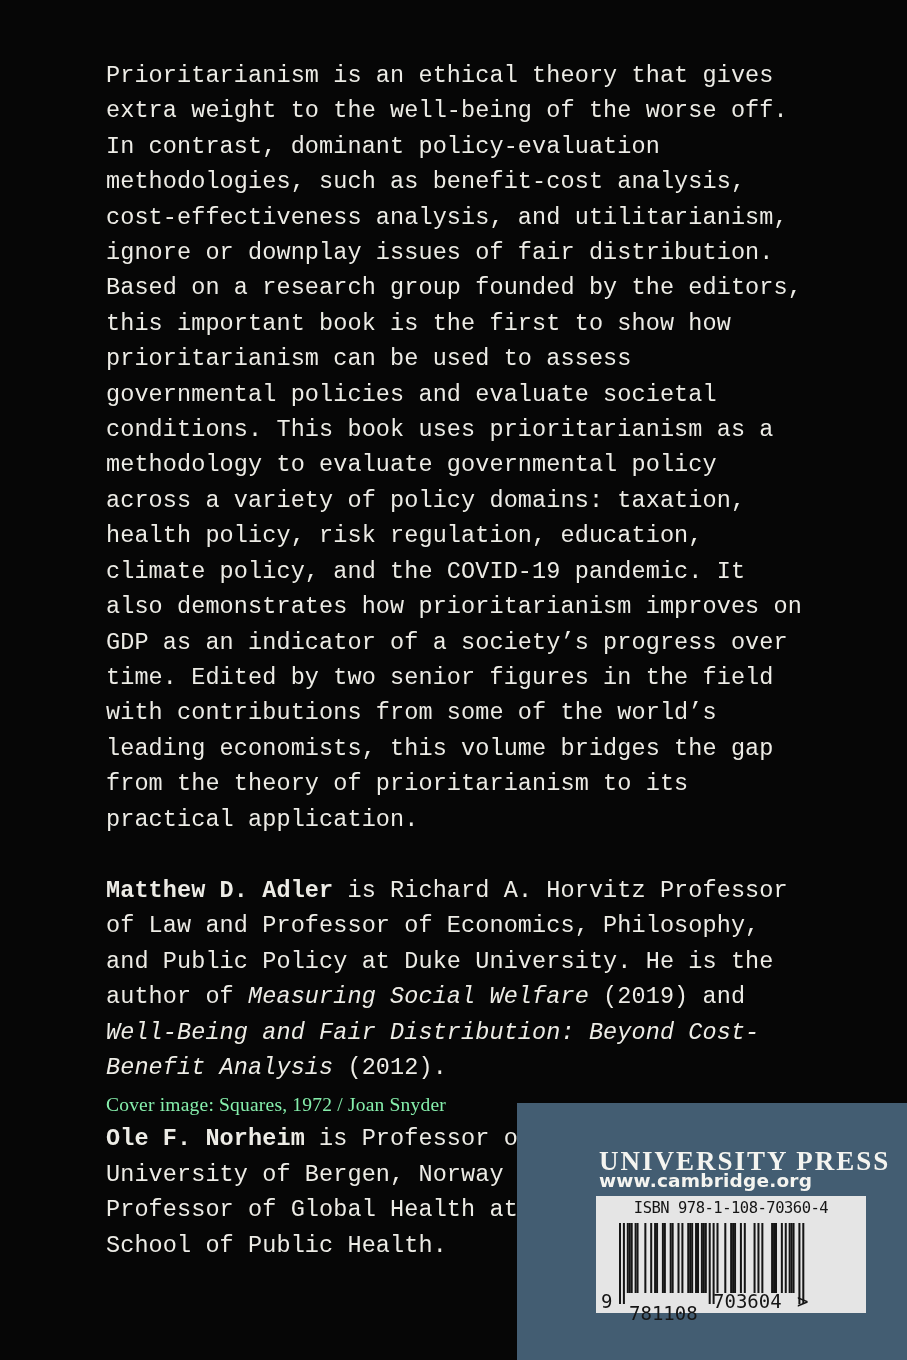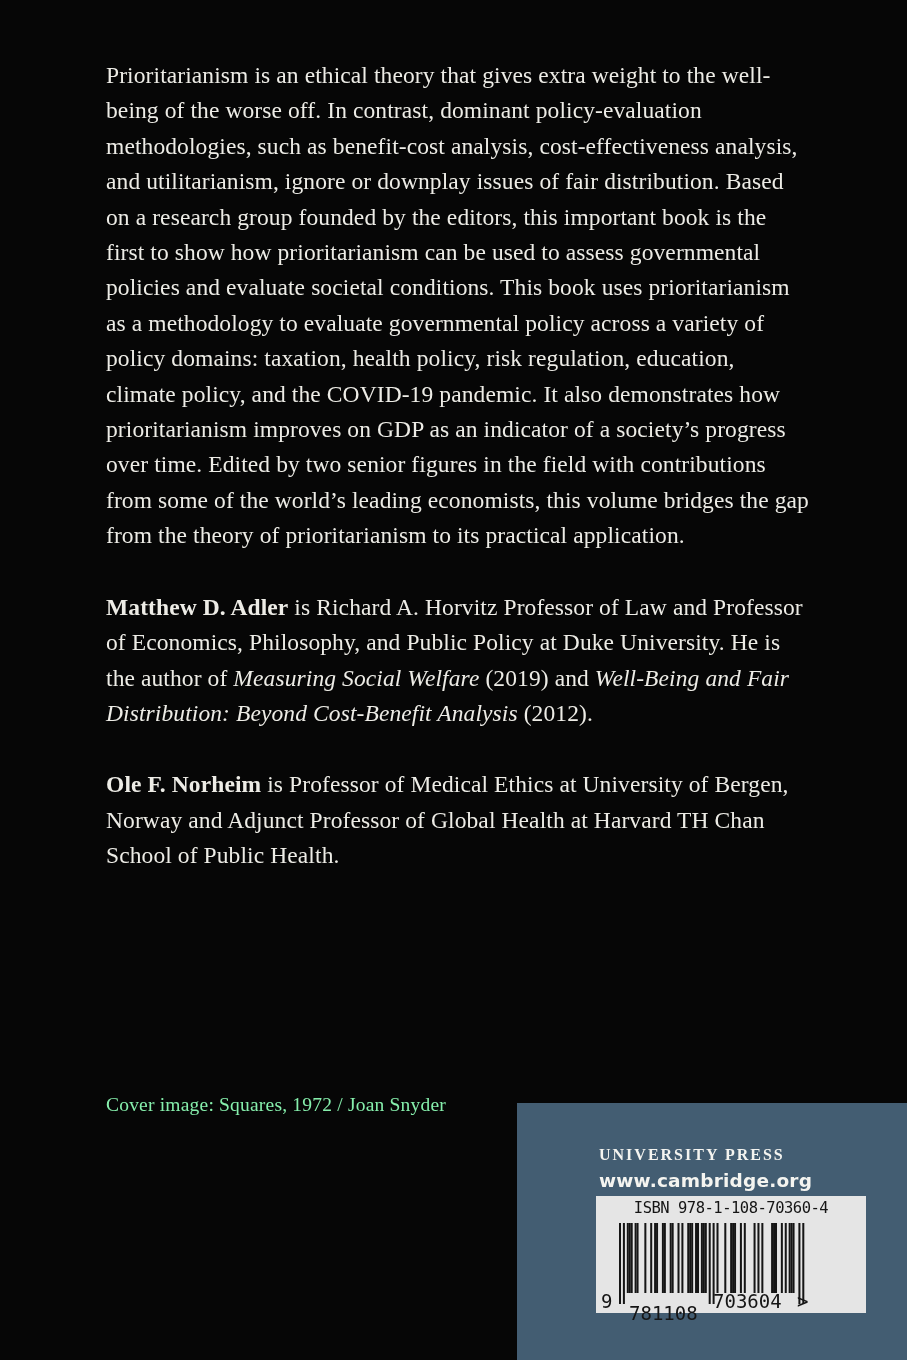--- a/index.html
+++ b/index.html
@@ -14,21 +14,21 @@
   .text-block {
     position: absolute;
     left: 106px;
     top: 58px;
     width: 704px;
     color: #edece6;
     font-size: 23.5px;
     line-height: 35.4px;
     letter-spacing: 0.1px;
   }
-  .text-block p { margin: 0; }
+  .text-block p { margin: 0; font-family: Liberation Mono, monospace; }
   .text-block p + p { margin-top: 36px; }
   .bold { font-weight: bold; }
   .italic { font-style: italic; }
   .credit {
     position: absolute;
     left: 106px;
     top: 1094px;
     color: #86efac;
     font-size: 19.5px;
     letter-spacing: 0.2px;
@@ -50,21 +50,21 @@
     font-weight: bold;
     font-size: 34px;
     letter-spacing: 0.5px;
   }
   .wordmark2 {
     position: absolute;
     left: 82px;
     top: 43px;
     font-family: "Liberation Serif", serif;
     font-weight: bold;
-    font-size: 16px;
+    font-size: 27px;
     letter-spacing: 2px;
   }
   .website {
     position: absolute;
     left: 82px;
     top: 67px;
     font-family: "DejaVu Sans", sans-serif;
     font-weight: bold;
     font-size: 18.5px;
     letter-spacing: 0.2px;

